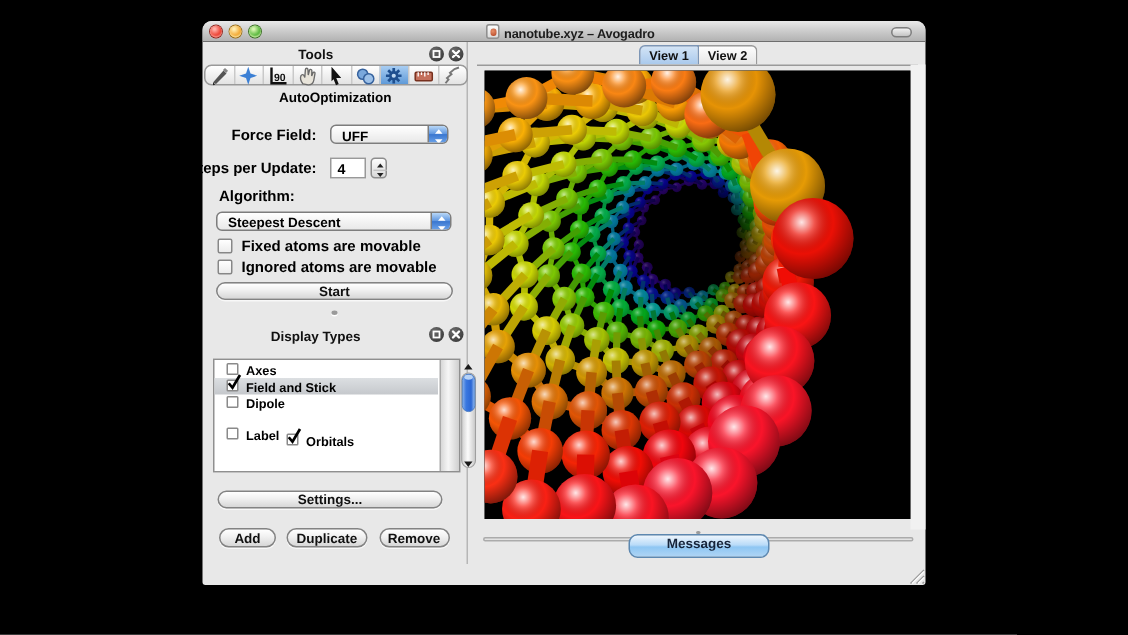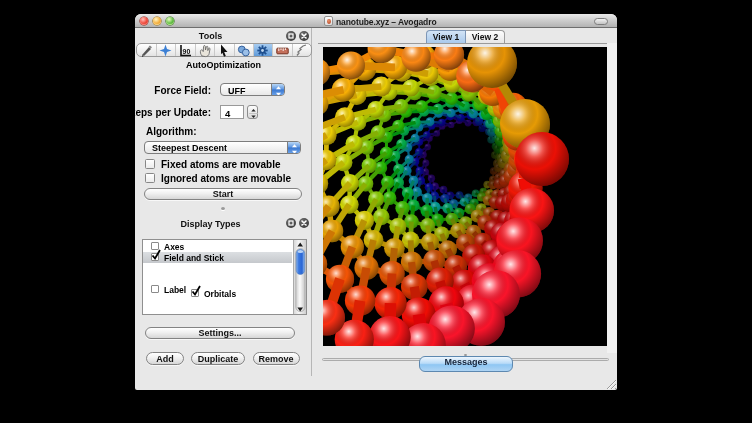--- a/index.html
+++ b/index.html
@@ -117,21 +117,21 @@
     <svg class="abs" style="left:274.5px; top:42.5px;" width="15" height="15">
       <rect x="1.8" y="5.2" width="11.4" height="5.6" rx="0.8" fill="#c4705c" stroke="#77301e" stroke-width="1"></rect>
       <path d="M3.8 5.2 L3.8 8 M6 5.2 L6 7 M8.2 5.2 L8.2 8 M10.4 5.2 L10.4 7" stroke="#fff" stroke-width="0.9"></path>
     </svg>
     <svg class="abs" style="left:293.9px; top:42.5px;" width="15" height="15">
       <path d="M3 12.5 L5 10 L4 9 L7 6.5 L6 5.5 L9 3 L12 2" stroke="#777" stroke-width="1.3" fill="none"></path>
     </svg>
 
  <div class="abs lbl" style="left:137px; top:60px; width:173px; text-align:center; font-size:9px;">AutoOptimization</div>
  <div class="abs lbl" style="left:120px; top:85px; width:91px; text-align:right;">Force Field:</div>
- <div class="abs popup" style="left:220px; top:82.5px; width:65px; height:13.5px;">
+ <div class="abs popup" style="left:220px; top:82.5px; width:79px; height:13.5px;">
    <div style="position:absolute;left:7px;top:2px;font-size:9px;font-weight:700;">UFF</div>
    <div class="popcap">
         <svg style="position:absolute;left:0;top:0;" width="13" height="14">
           <path d="M6.5 2.2 L9 5.2 L4 5.2 Z" fill="#fff"></path>
           <path d="M6.5 11.8 L9 8.8 L4 8.8 Z" fill="#fff"></path>
         </svg>
       </div>
  </div>
  <div class="abs lbl" style="left:85px; top:106.5px; width:126px; text-align:right;">Steps per Update:</div>
  <div class="abs" style="left:220px; top:104.5px; width:24px; height:14.5px; background:#fff; border:1px solid #999; font-size:9.5px; font-weight:700; padding:2px 0 0 4px;">4</div>
@@ -165,31 +165,35 @@
       <svg class="ck" width="10" height="10">
         <rect x="3" y="3" width="4" height="4" fill="none" stroke="#fff" stroke-width="1.2"></rect>
       </svg>
     </div>
  <div class="abs rbtn" style="left:299px; top:218px;">
       <svg class="ck" width="10" height="10">
         <path d="M3 3 L7 7 M7 3 L3 7" stroke="#fff" stroke-width="1.6" stroke-linecap="round"></path>
       </svg>
     </div>
 
- <div class="abs" style="left:142px; top:239px; width:165px; height:76px; background:#fff; border:1px solid #8f8f8f;">
+ <div class="abs" style="left:142px; top:239px; width:165px; height:76px; background:#fff; border:1px solid #8f8f8f;text-align:right;">
    <div class="row" style="top:1px;">
         <div class="rcb"></div>
         <div class="rlbl">Axes</div>
       </div>
    <div class="row" style="top:11.8px; width:149px; background:linear-gradient(#dcdfe2,#c5c8cc);">
         <div class="rcb"></div>
         <svg class="ck" style="left:7px;top:-3px;" width="14" height="14">
           <path d="M2.5 6.5 L5 9.5 L10 1" fill="none" stroke="#000" stroke-width="1.8"></path>
         </svg>
         <div class="rlbl">Field and Stick</div>
+      </div>
+   <div class="row" style="top:22.6px;">
+        <div class="rcb"></div>
+        <div class="rlbl">Dipole</div>
       </div>
    <div class="row" style="top:44.2px;">
         <div class="rcb"></div>
         <div class="rlbl">Label</div>
       </div>
    <div class="row" style="top:48px;margin-left:40px;">
         <div class="rcb"></div>
         <svg class="ck" style="left:7px;top:-3px;" width="14" height="14">
           <path d="M2.5 6.5 L5 9.5 L10 1" fill="none" stroke="#000" stroke-width="1.8"></path>
         </svg>

